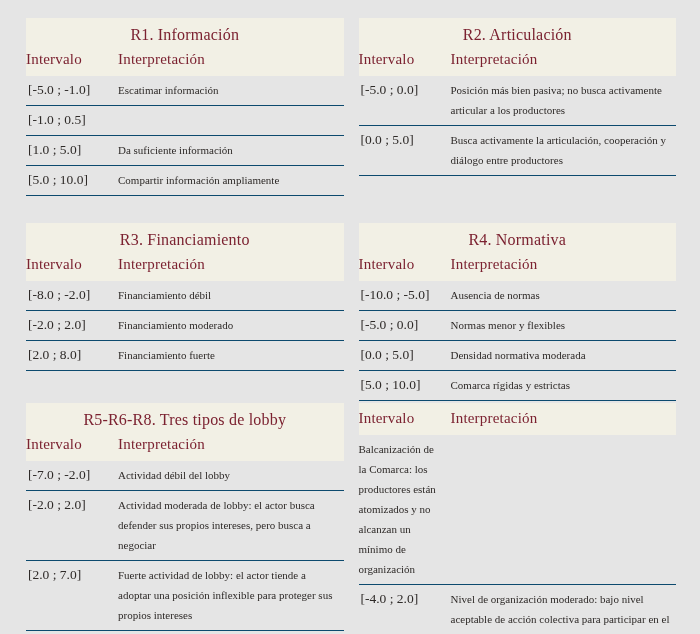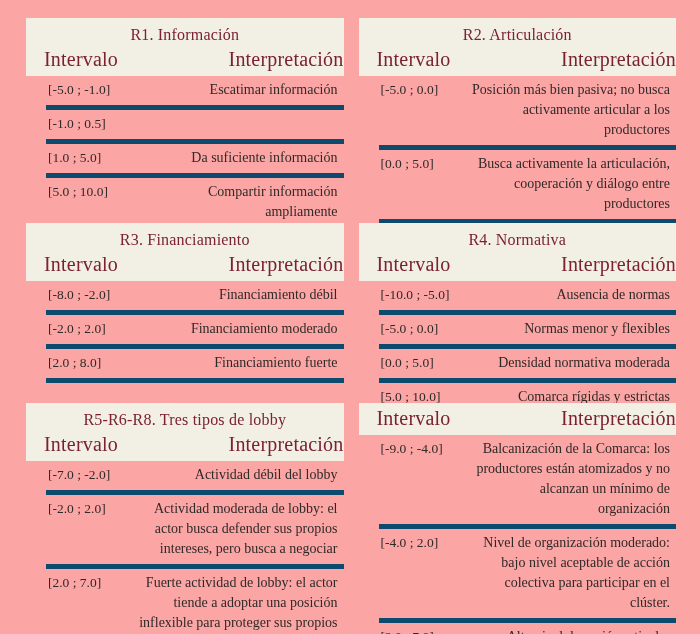--- a/index.html
+++ b/index.html
@@ -11,63 +11,61 @@
   .page {
     width: 700px;
     height: 634px;
     box-sizing: border-box;
     padding: 18px 24px 0 26px;
     display: grid;
     grid-template-columns: 1fr 1fr;
     column-gap: 15px;
     grid-template-rows: 205px 180px auto;
     align-items: start;
-    background: #fca5a5;
+    background: #e5e5e5;
   }
   .tbl { width: 100%; }
   .tbl-head {
     background: #f2f0e5;
     padding: 4px 0 5px 0;
   }
   .tbl-title {
     text-align: center;
     color: #7b2130;
     font-size: 16px;
     line-height: 26px;
     letter-spacing: 0.2px;
   }
   .tbl-cols {
     display: grid;
     grid-template-columns: 92px 1fr;
   }
   .col-hdr {
-    text-align: right;
+    text-align: left;
     color: #7b2130;
-    font-size: 20px;
+    font-size: 15px;
     line-height: 23px;
     letter-spacing: 0.2px;
   }
   .row {
     display: grid;
     grid-template-columns: 92px 1fr;
-    border-bottom: 5px solid #0c4a6e;
+    border-bottom: 1px solid #0c4a6e;
     padding: 4px 0 5px 0;
-    margin-left: 20px;
   }
   .cell-interval {
     font-size: 13.5px;
     line-height: 20px;
     padding-left: 2px;
     white-space: nowrap;
   }
   .cell-interp {
-    font-size: 14px;
+    font-size: 11px;
     line-height: 20px;
     padding-right: 6px;
-    text-align: right;
   }
 </style>
 </head>
 <body>
 
 <div class="page">
 
   <section class="tbl">
     <div class="tbl-head">
       <div class="tbl-title">R1. Información</div>
@@ -182,21 +180,20 @@
   </section>
 
   <section class="tbl">
     <div class="tbl-head">
       <div class="tbl-cols">
         <div class="col-hdr">Intervalo</div>
         <div class="col-hdr">Interpretación</div>
       </div>
     </div>
     <div class="row">
-      <div class="cell-interval">[-9.0 ; -4.0]</div>
       <div class="cell-interp">Balcanización de la Comarca: los productores están atomizados y no alcanzan un mínimo de organización</div>
     </div>
     <div class="row">
       <div class="cell-interval">[-4.0 ; 2.0]</div>
       <div class="cell-interp">Nivel de organización moderado: bajo nivel aceptable de acción colectiva para participar en el clúster.</div>
     </div>
     <div class="row">
       <div class="cell-interval">[2.0 ; 7.0]</div>
       <div class="cell-interp">Alto nivel de acción articular</div>
     </div>

